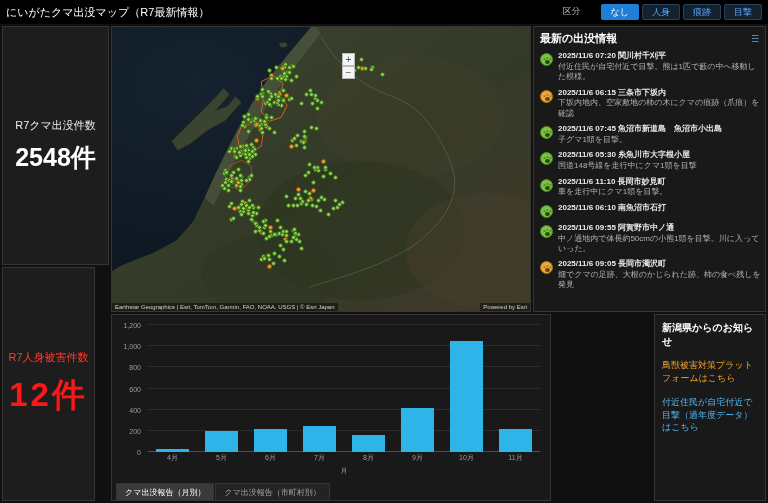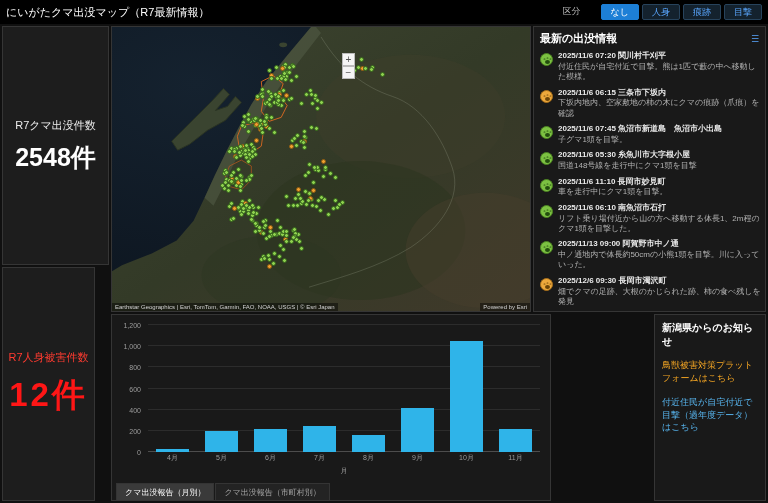--- a/index.html
+++ b/index.html
@@ -535,38 +535,37 @@
             <div class="alert-title">2025/11/6 11:10 長岡市妙見町</div>
             <div class="alert-desc">車を走行中にクマ1頭を目撃。</div>
           </div>
         </div>
         <div class="alert-item">
           <div class="alert-icon sighting">
             <span class="paw"></span>
           </div>
           <div class="alert-text">
             <div class="alert-title">2025/11/6 06:10 南魚沼市石打</div>
-            <div class="alert-desc">リフト乗り場付近から山の方へ移動する体長1、2m程のクマ1頭を目撃した。</div>
           </div>
         </div>
         <div class="alert-item">
           <div class="alert-icon sighting">
             <span class="paw"></span>
           </div>
           <div class="alert-text">
-            <div class="alert-title">2025/11/13 09:00 阿賀野市中ノ通</div>
+            <div class="alert-title">2025/11/6 09:55 阿賀野市中ノ通</div>
             <div class="alert-desc">中ノ通地内で体長約50cmの小熊1頭を目撃。川に入っていった。</div>
           </div>
         </div>
         <div class="alert-item">
           <div class="alert-icon trace">
             <span class="paw"></span>
           </div>
           <div class="alert-text">
-            <div class="alert-title">2025/12/6 09:30 長岡市濁沢町</div>
+            <div class="alert-title">2025/11/6 09:05 長岡市濁沢町</div>
             <div class="alert-desc">畑でクマの足跡、大根のかじられた跡、柿の食べ残しを発見</div>
           </div>
         </div>
         <div class="alert-item"></div>
       </div>
   </div>
 
   <div class="panel" id="chartPanel">
     <div class="y-axis">
         <div class="ytick" style="bottom: calc(0% - 4px);">0</div>

